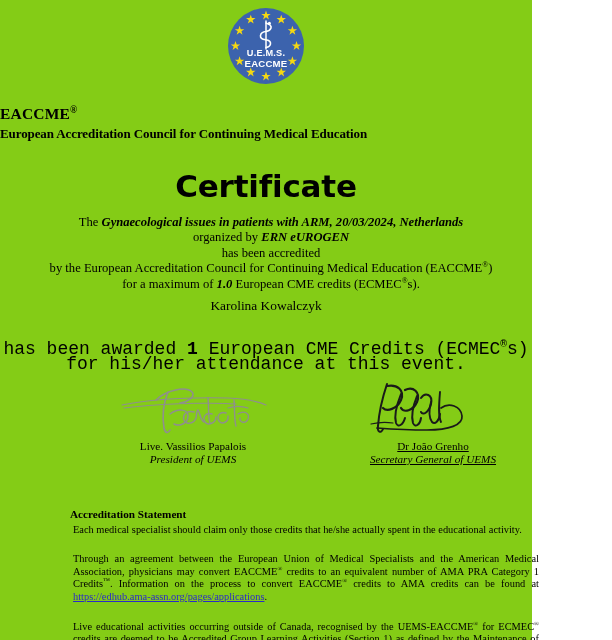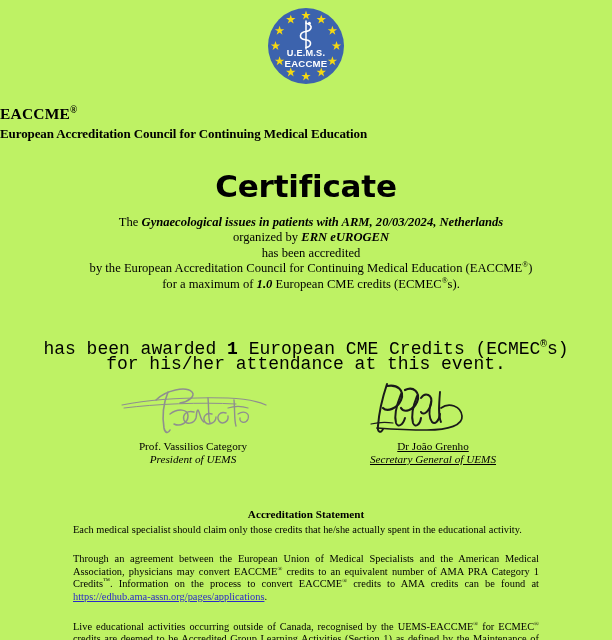--- a/index.html
+++ b/index.html
@@ -11,23 +11,23 @@
     width: 612px;
     height: 640px;
     overflow: hidden;
     font-family: "Liberation Serif", "DejaVu Serif", serif;
     color: #000000;
     -webkit-font-smoothing: antialiased;
   }
 
   .page {
     position: relative;
-    width: 612px;
+    width: 532px;
     height: 640px;
-    background: #bef264;
+    background: #84cc16;
   }
 
   
   .logo-wrap {
     position: absolute;
     left: 0;
     right: 0;
     top: 4px;
     display: flex;
     justify-content: center;
@@ -152,21 +152,21 @@
     width: 472px;
     top: 508px;
     font-size: 10.4px;
     line-height: 12.6px;
     text-align: justify;
   }
   .stmt h3 {
     margin: 0 0 1px 0;
     font-size: 11.2px;
     font-weight: bold;
-    text-align: center;
+    text-align: left;
   }
   .stmt p {
     margin: 3px;
     text-align: justify;
   }
   .stmt p.first { text-align: left; }
   .stmt .gap { height: 11px; }
   a.link {
     color: #2b2bc8;
     text-decoration: underline;
@@ -246,20 +246,21 @@
   <div class="title">Certificate</div>
 
   <div class="body-block">
     <div class="ln"><span>The </span><span class="bi">Gynaecological issues in patients with ARM</span><span class="bi">, </span><span class="bi">20/03/2024</span><span class="bi">, </span><span class="bi">Netherlands</span></div>
     <div class="ln"><span>organized by </span><span class="bi">ERN eUROGEN</span></div>
     <div class="ln">has been accredited</div>
     <div class="ln"><span>by the European Accreditation Council for Continuing Medical Education (EACCME</span><sup class="reg">®</sup><span>)</span></div>
     <div class="ln"><span>for a maximum of </span><span class="bi">1.0</span><span> European CME credits (ECMEC</span><sup class="reg">®</sup><span>s).</span></div>
   </div>
 
+  <div class="recipient">Karolina Kowalczyk</div>
 
   <div class="awarded">
     <div class="ln"><span>has been awarded </span><b>1</b><span> European CME Credits (ECMEC</span><sup class="reg">®</sup><span>s)</span></div>
     <div class="ln">for his/her attendance at this event.</div>
   </div>
 
   <div class="sig-row">
 
     <div class="sig-col left">
       <div class="sig-img">
@@ -273,21 +274,21 @@
             <path d="M86 34 C80 32, 74 36, 76 42 C78 47, 86 46, 88 40 C89 36, 88 33, 90 32 C92 34, 92 42, 96 44" stroke-width="1.5"></path>
             <path d="M100 20 C101 30, 100 40, 102 45" stroke-width="1.4"></path>
             <path d="M104 36 C98 34, 94 39, 97 44 C100 48, 108 45, 108 39" stroke-width="1.4"></path>
             <path d="M118 35 C112 33, 108 38, 111 43 C114 47, 121 44, 120 38" stroke-width="1.4"></path>
             <path d="M126 22 C127 32, 126 42, 128 48" stroke-width="1.4"></path>
             <path d="M120 30 C126 28, 134 28, 140 30" stroke-width="1.2"></path>
             <path d="M130 36 C136 32, 142 35, 140 41 C138 46, 131 45, 132 40" stroke-width="1.3"></path>
           </g>
         </svg>
       </div>
-      <div class="sig-name">Prof. Vassilios Category</div>
+      <div class="sig-name">Live. Vassilios Papalois</div>
       <div class="sig-role">President of UEMS</div>
     </div>
 
     <div class="sig-col right">
       <div class="sig-img">
         <svg width="140" height="62" viewBox="0 0 140 62" aria-hidden="true">
           <g fill="none" stroke="#1a1a1a" stroke-linecap="round" stroke-linejoin="round">
             <path d="M24 6 C20 18, 16 34, 15 48 C14 54, 18 56, 20 51" stroke-width="2"></path>
             <path d="M24 8 C34 6, 42 12, 38 22 C34 31, 24 34, 20 30" stroke-width="2.2"></path>
             <path d="M38 16 C34 26, 31 38, 33 45 C35 50, 40 47, 42 40" stroke-width="2"></path>

